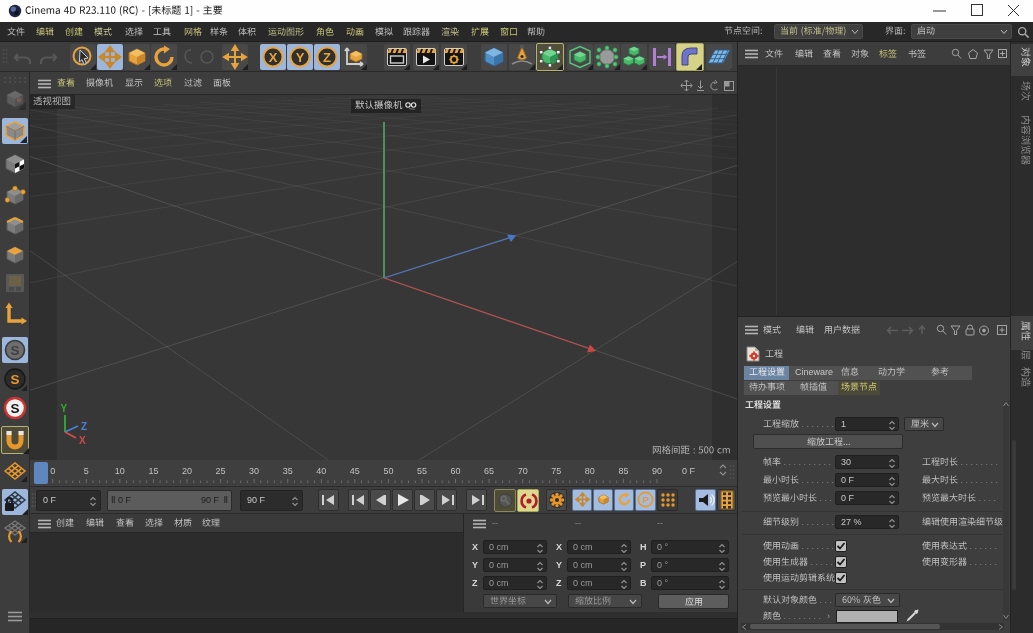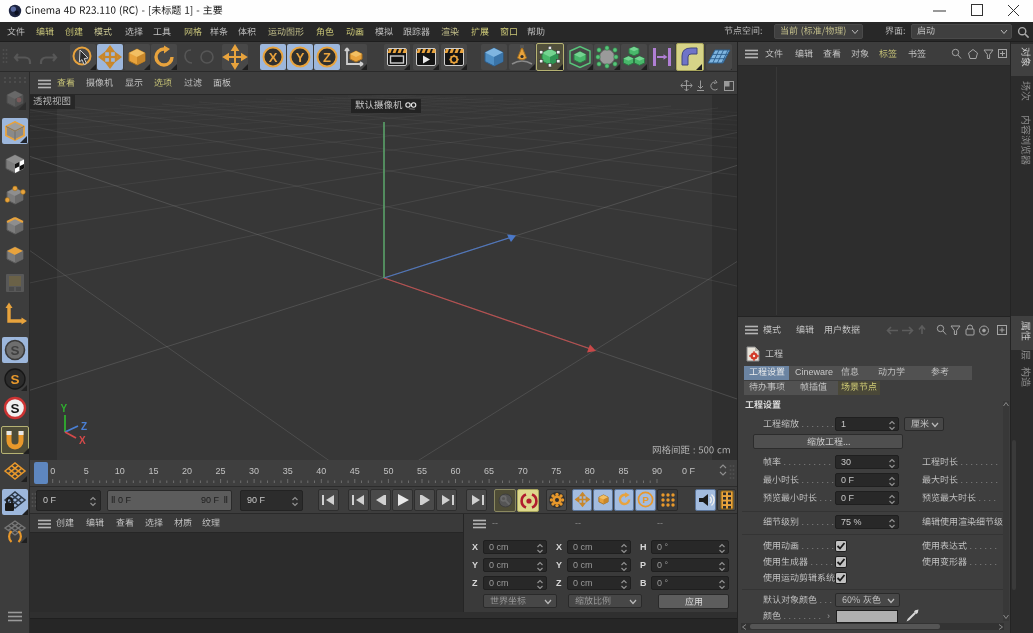--- a/index.html
+++ b/index.html
@@ -954,21 +954,21 @@
   <div class="abs" style="left:4px;top:194px;width:262px;height:1px;background:#343434"></div>
   <div class="abs" style="left:25px;top:200px;color:#c4c4c4;white-space:nowrap"><svg style="display:inline-block;vertical-align:top" width="36.0" height="10.8" viewBox="0 0 36.0 10.8">
         <g fill="#c4c4c4" transform="translate(0,7.92) scale(0.009000,-0.009000)">
           <use href="#g7EC6" x="0"></use>
           <use href="#g8282" x="1000"></use>
           <use href="#g7EA7" x="2000"></use>
           <use href="#g522B" x="3000"></use>
         </g>
       </svg><span style="color:#8a8a8a"> . . . . . . .</span></div>
   <div class="abs" style="left:97px;top:198px;width:64px;height:14px;background:#282828;border:1px solid #1f1f1f;border-radius:2px">
-      <span class="abs" style="left:5px;top:1px;color:#c8c8c8">75 %</span>
+      <span class="abs" style="left:5px;top:1px;color:#c8c8c8">27 %</span>
       <svg class="abs" style="right:2px;top:2px" width="8" height="11">
         <g fill="none" stroke="#909090" stroke-width="1.2">
           <path d="M1.5 4 L4 1.5 L6.5 4"></path>
           <path d="M1.5 7 L4 9.5 L6.5 7"></path>
         </g>
       </svg>
     </div>
   <div class="abs" style="left:184px;top:200px;color:#c4c4c4;white-space:nowrap"><svg style="display:inline-block;vertical-align:top" width="81.0" height="10.8" viewBox="0 0 81.0 10.8">
         <g fill="#c4c4c4" transform="translate(0,7.92) scale(0.009000,-0.009000)">
           <use href="#g7F16" x="0"></use>

